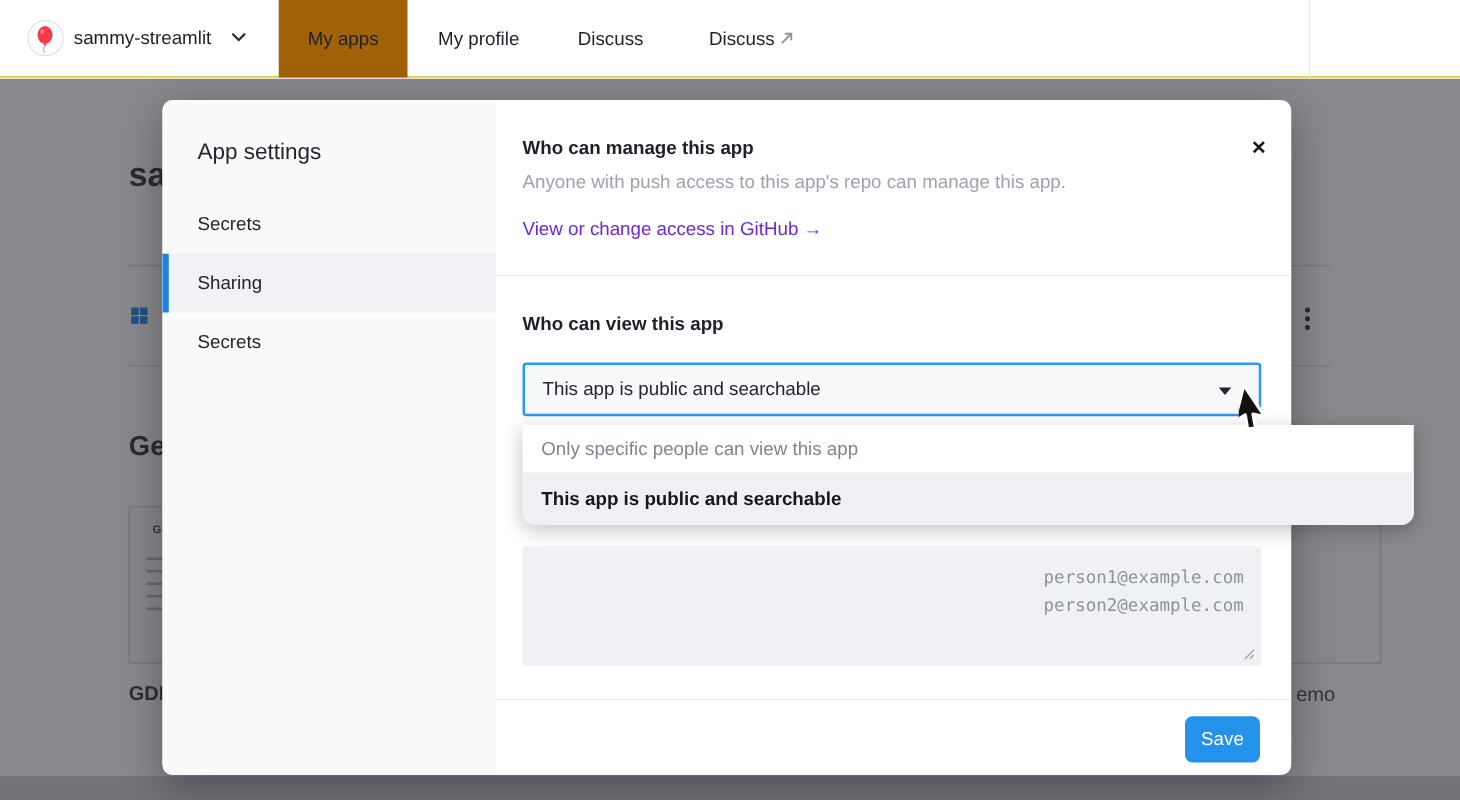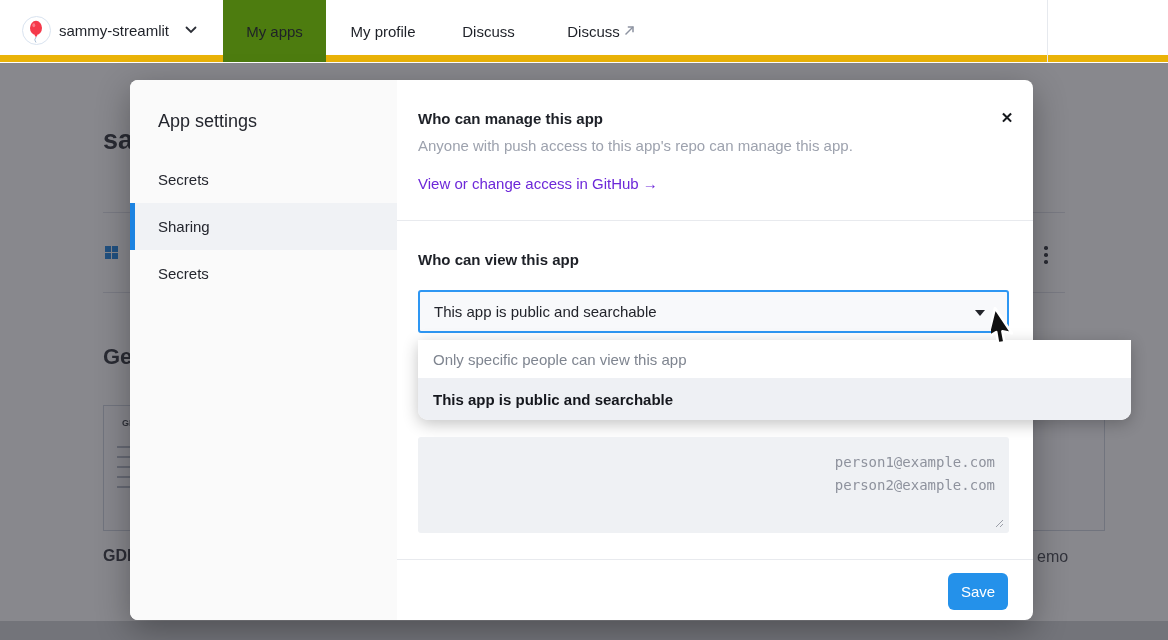--- a/index.html
+++ b/index.html
@@ -1,28 +1,28 @@
 <!DOCTYPE html>
 <html><head>
 <meta charset="utf-8">
 <style>
   * { margin:0; padding:0; box-sizing:border-box; }
   body { font-family:"Liberation Sans", sans-serif; background:#fff; }
   .stage { position:relative; width:1168px; height:640px; overflow:hidden; background:#fff; }
 
   
   .nav { position:absolute; left:0; top:0; width:1168px; height:62px; background:#fff;
-         border-bottom:7px solid #eab308; z-index:5; }
+         border-bottom:1px solid #eab308; z-index:5; }
   .logo-circle { position:absolute; left:22px; top:16px; width:29px; height:29px; border-radius:50%;
                  background:#fff; border:1px solid #d9e3f0; }
   .workspace-name { position:absolute; left:59px; top:22px; font-size:15px; color:#1e2128; font-weight:500; }
   .nav-chevron { position:absolute; left:185px; top:26px; }
   .tab { position:absolute; top:0; height:62px; display:flex; align-items:center; justify-content:center;
          font-size:15px; color:#1e2128; }
-  .tab.active { background:#4d7c0f; }
+  .tab.active { background:#a16207; }
   .tab-myapps   { left:223px; width:103px; }
   .tab-myprofile{ left:333px; width:100px; }
   .tab-explore  { left:447px; width:83px; }
   .tab-discuss  { left:545px; width:97px; }
   .ext-arrow { position:absolute; left:623px; top:24px; }
   .nav-divider { position:absolute; left:1047px; top:0; width:1px; height:62px; background:#e6e9ee; }
   .create-app { position:absolute; left:1048px; top:0; width:120px; height:62px; display:flex;
                 align-items:center; justify-content:center; font-size:15px; color:#1e2128; cursor:pointer; }
 
   

